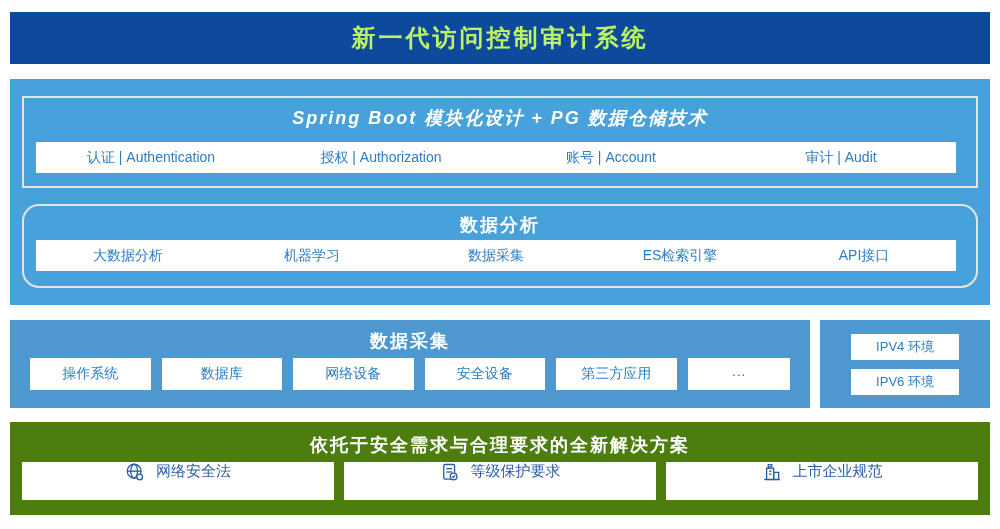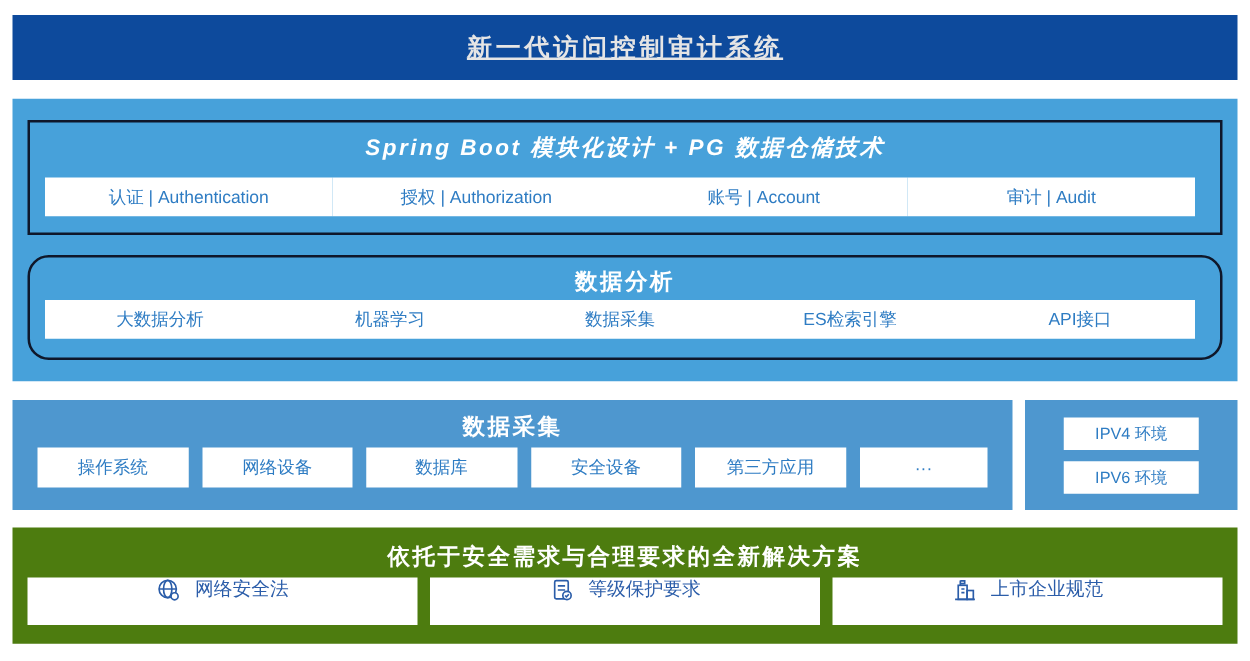--- a/index.html
+++ b/index.html
@@ -1,25 +1,25 @@
 <!DOCTYPE html>
 <html><head>
 <meta charset="utf-8">
 <style>
   html,body{margin:0;padding:0;background:#ffffff;font-family:"Liberation Sans",sans-serif;}
   .canvas{position:relative;width:1000px;height:529px;background:#ffffff;overflow:hidden;}
 
   
   .banner-top{position:absolute;left:10px;top:12px;width:980px;height:52px;background:#0d4a9c;
     display:flex;align-items:center;justify-content:center;}
-  .banner-top .title{color:#e5e5e5;font-size:20px;font-weight:bold;letter-spacing:3px;text-decoration:underline;}
+  .banner-top .title{color:#bef264;font-size:24px;font-weight:bold;letter-spacing:3px;}
 
   
   .block-arch{position:absolute;left:10px;top:79px;width:980px;height:226px;background:#47a1da;}
-  .inner{position:absolute;left:12px;right:12px;border:2px solid #0f172a;box-sizing:border-box;}
+  .inner{position:absolute;left:12px;right:12px;border:2px solid #e5e5e5;box-sizing:border-box;}
   .inner-a{top:17px;height:92px;}
   .inner-b{top:125px;height:84px;border-radius:17px;}
   .inner-title{color:#fff;text-align:center;font-weight:bold;font-size:18px;letter-spacing:2px;}
   .inner-a .inner-title{padding-top:8px;font-style:italic;}
   .inner-b .inner-title{padding-top:7px;}
   .mod-row{position:absolute;left:12px;right:20px;display:flex;}
   .inner-a .mod-row{top:44px;}
   .inner-b .mod-row{top:34px;}
   .mod{flex:1;background:#fff;height:31px;display:flex;align-items:center;justify-content:center;
     color:#2e7cc3;font-size:14px;}
@@ -77,22 +77,22 @@
         <div class="mod">API接口</div>
       </div>
     </div>
 
   </div>
 
   <div class="block-collect">
     <div class="inner-title">数据采集</div>
     <div class="collect-row">
       <div class="mod">操作系统</div>
+      <div class="mod">数据库</div>
       <div class="mod">网络设备</div>
-      <div class="mod">数据库</div>
       <div class="mod">安全设备</div>
       <div class="mod">第三方应用</div>
       <div class="mod small">···</div>
     </div>
   </div>
 
   <div class="block-env">
     <div class="env-box">IPV4 环境</div>
     <div class="env-box">IPV6 环境</div>
   </div>

